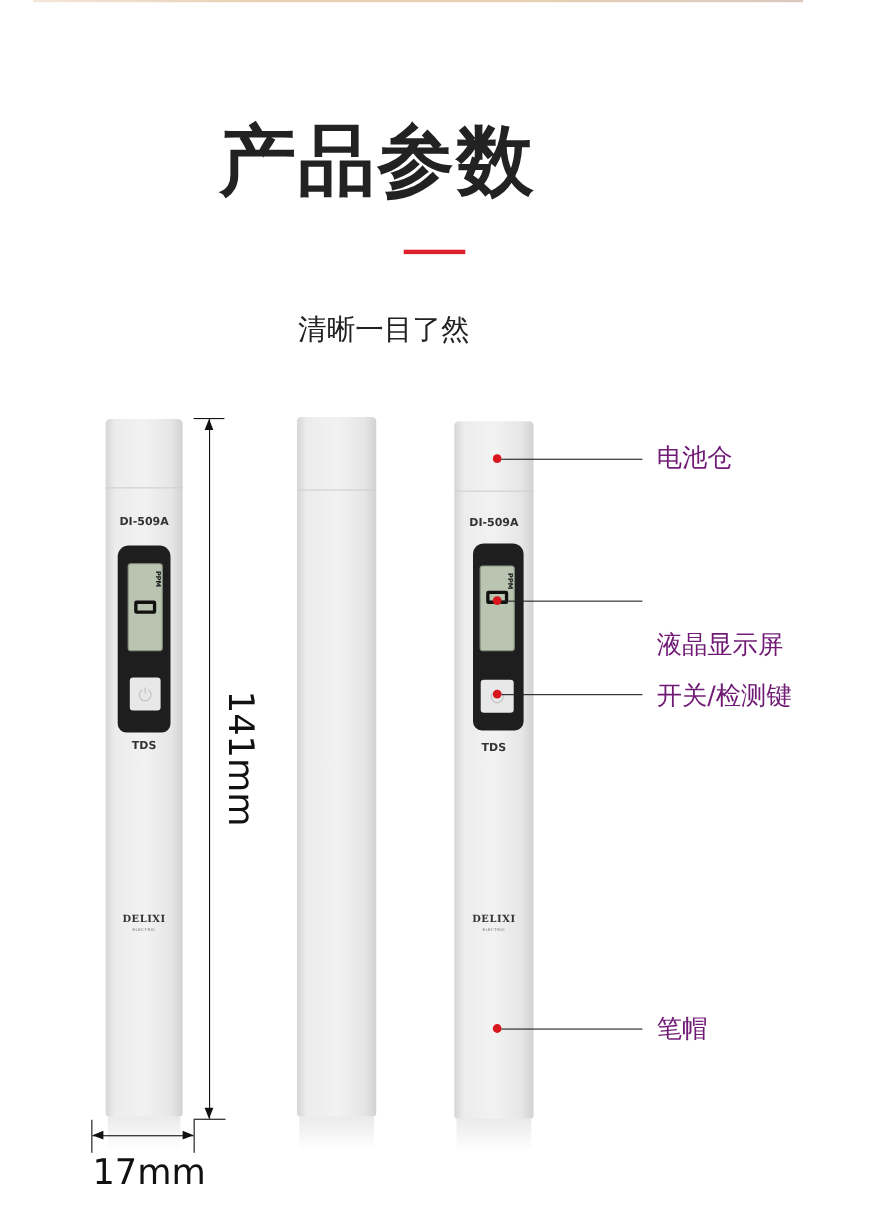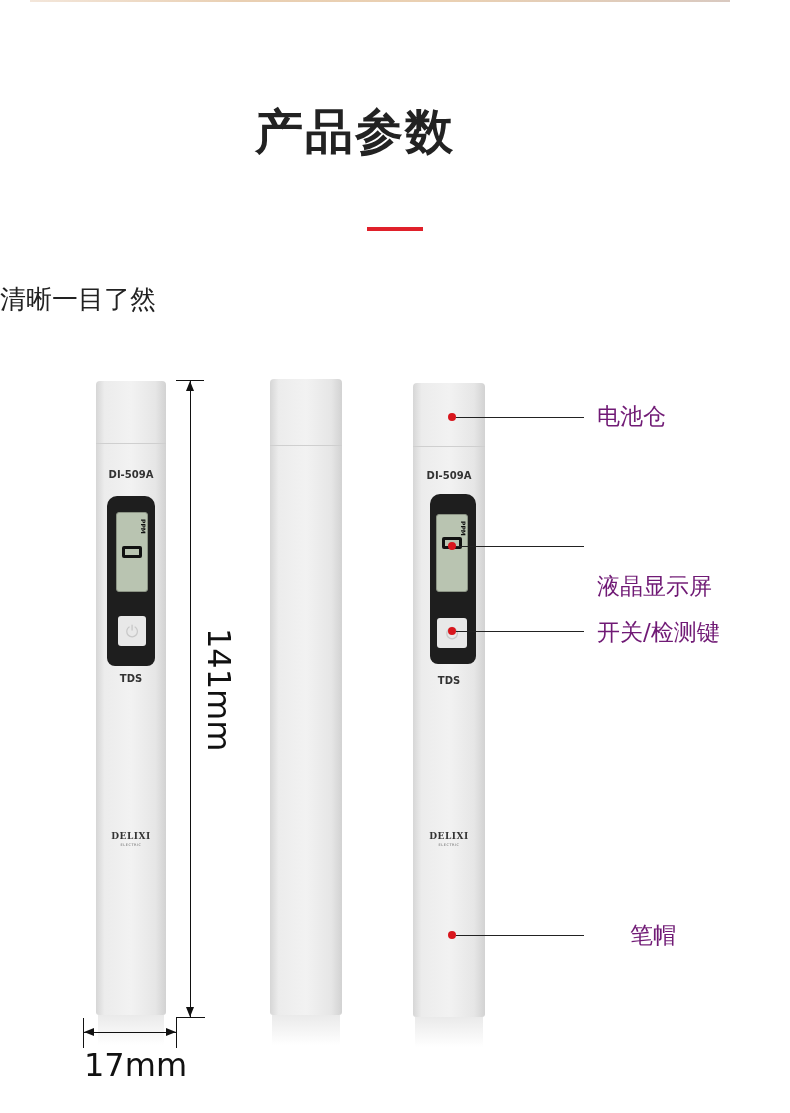--- a/index.html
+++ b/index.html
@@ -1,20 +1,20 @@
 <!DOCTYPE html>
 <html><head>
 <meta charset="utf-8">
 <style>
   * { box-sizing: border-box; margin: 0; padding: 0; }
   body { width: 790px; height: 1113px; background: #ffffff; position: relative; overflow: hidden; font-family: "DejaVu Sans", "Liberation Sans", sans-serif; }
   .top-strip { position: absolute; left: 30px; top: 0; width: 700px; height: 2px; background: linear-gradient(90deg, #f3e6da 0%, #e9cfb2 30%, #ead0b2 60%, #d9c9c0 100%); }
-  .title { position: absolute; left: 12px; top: 100px; width: 686px; text-align: center; font-size: 48px; font-weight: bold; color: #222; letter-spacing: 2px; }
+  .title { position: absolute; left: 0; top: 100px; width: 686px; text-align: center; font-size: 70px; font-weight: bold; color: #222; letter-spacing: 2px; }
   .red-bar { position: absolute; left: 367px; top: 227px; width: 56px; height: 4px; background: #e0202a; }
-  .subtitle { position: absolute; left: 0; top: 282px; width: 698px; text-align: left; font-size: 26px; color: #222; }
+  .subtitle { position: absolute; left: 0; top: 282px; width: 698px; text-align: center; font-size: 26px; color: #222; }
 
   .pen { position: absolute; background: linear-gradient(90deg, #d6d6d6 0%, #ececec 12%, #f2f2f2 50%, #e6e6e6 85%, #d2d2d2 100%); border-radius: 4px 4px 3px 3px; }
   .pen-cap-line { position: absolute; left: 0; right: 0; height: 1px; background: #cfcfcf; }
   .pen-reflect { position: absolute; height: 30px; background: linear-gradient(180deg, rgba(220,220,220,0.6), rgba(255,255,255,0)); }
   .model { position: absolute; width: 100%; text-align: center; font-size: 10px; font-weight: bold; color: #333; }
   .panel { position: absolute; background: #1e1e1e; border-radius: 10px 10px 8px 8px; }
   .lcd { position: absolute; background: #b9c4b1; border-radius: 3px; border: 1px solid #8b9384; }
   .lcd-digit { position: absolute; width: 20px; height: 12px; border: 3px solid #111; border-radius: 2px; }
   .lcd-unit { position: absolute; font-size: 6px; font-weight: bold; color: #111; transform: rotate(90deg); transform-origin: left top; }
   .power-btn { position: absolute; background: #e8e8e8; border-radius: 3px; display: flex; align-items: center; justify-content: center; color: #c8c8c8; font-size: 16px; }
@@ -106,13 +106,13 @@
 <div class="callout-dot" style="left:448px; top:542px;"></div>
 <div class="callout-line" style="left:456px; top:546px; width:128px;"></div>
 <div class="callout-label" style="left:597px; top:531px;margin-top:40px;">液晶显示屏</div>
 
 <div class="callout-dot" style="left:448px; top:627px;"></div>
 <div class="callout-line" style="left:456px; top:631px; width:128px;"></div>
 <div class="callout-label" style="left:597px; top:617px;">开关/检测键</div>
 
 <div class="callout-dot" style="left:448px; top:931px;"></div>
 <div class="callout-line" style="left:456px; top:935px; width:128px;"></div>
-<div class="callout-label" style="left:597px; top:920px;margin-left:33px;">笔帽</div>
+<div class="callout-label" style="left:597px; top:920px;">笔帽</div>
 
 </body></html>

